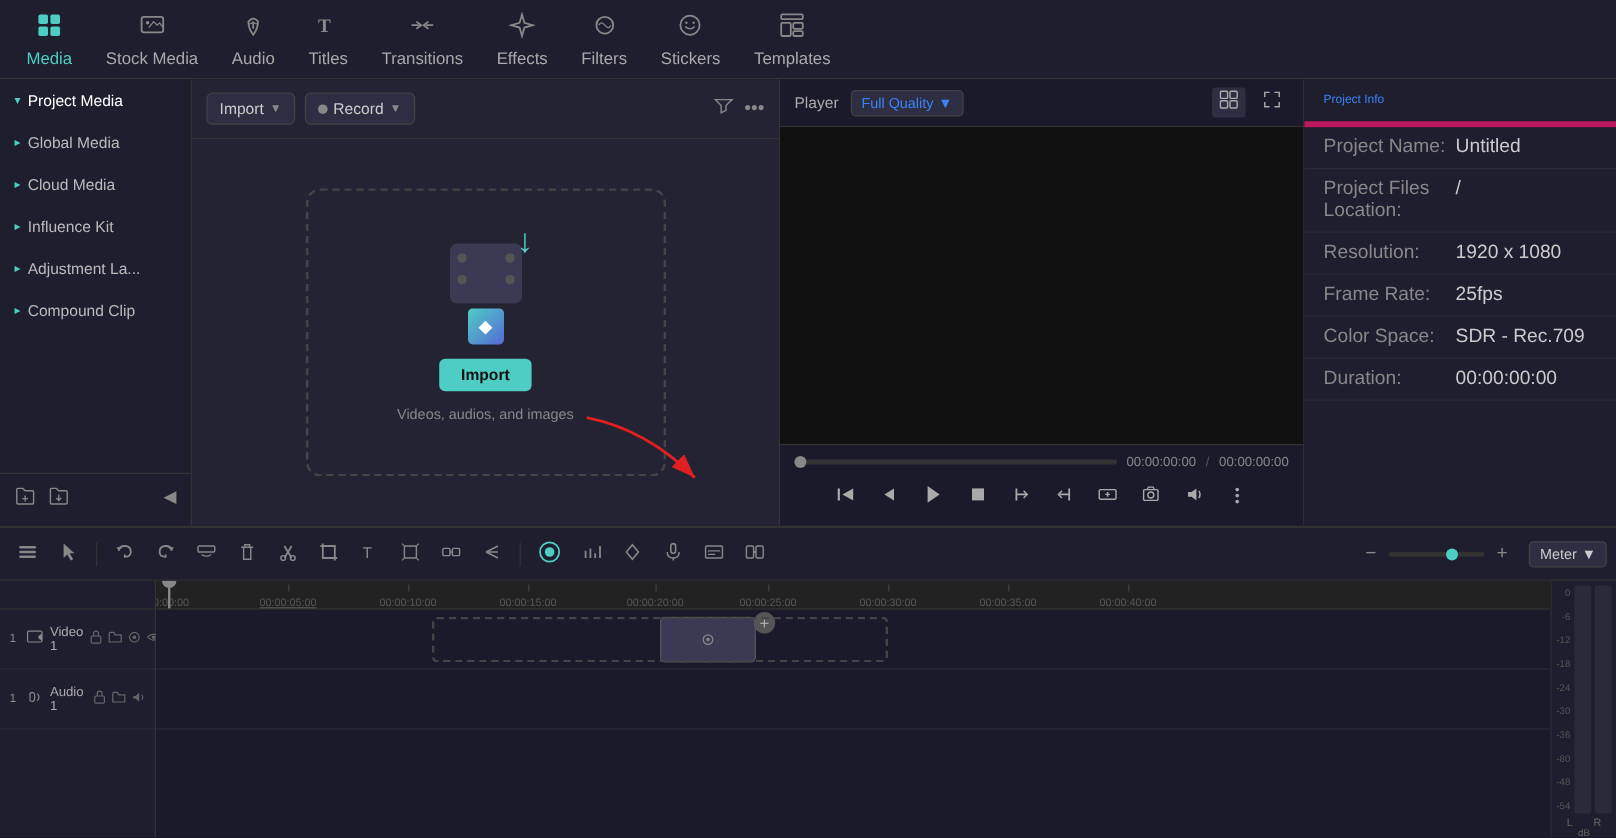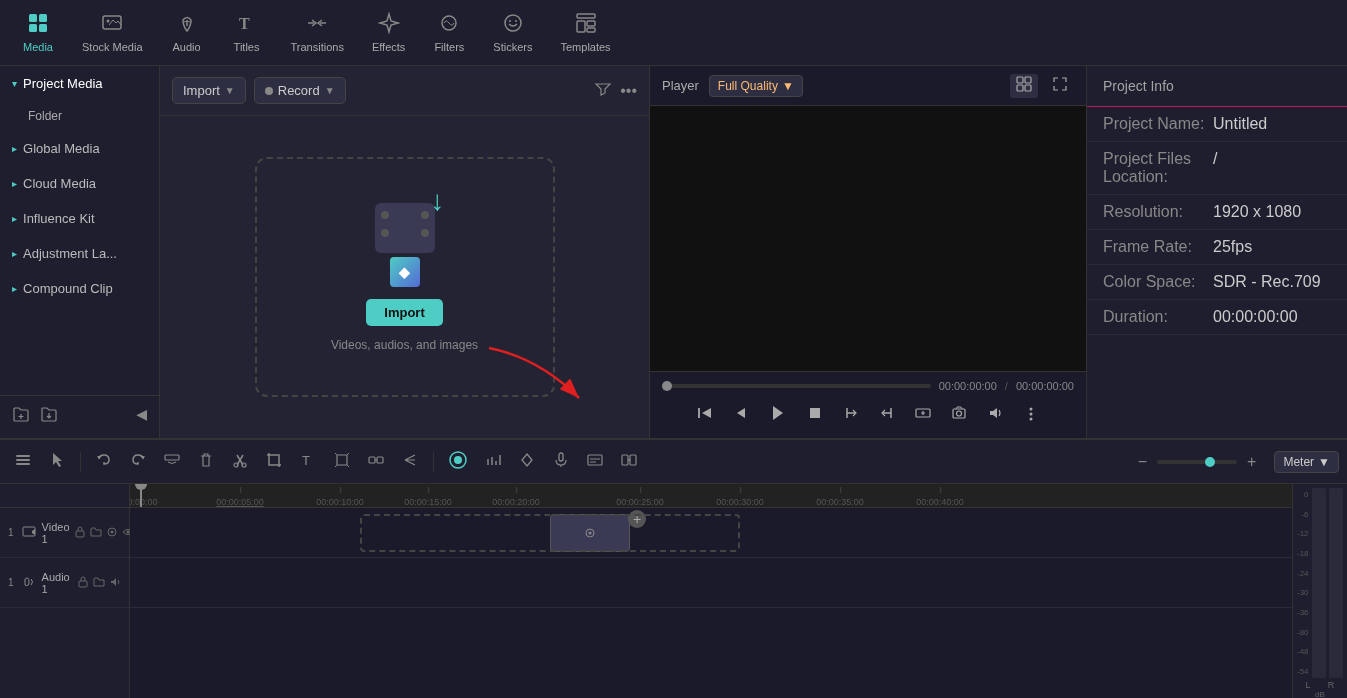--- a/index.html
+++ b/index.html
@@ -35,21 +35,21 @@
       min-width: 60px;
       color: #aaa;
       font-size: 12px;
       gap: 4px;
     }
     .toolbar-item.active { color: #4ecdc4; }
     .toolbar-icon {
       font-size: 20px;
       line-height: 1;
     }
-    .toolbar-label { font-size: 11px; }
+    .toolbar-label { font-size: 14px; }
 
     
     .main-area {
       display: flex;
       flex: 1;
       overflow: hidden;
     }
 
     
     .left-sidebar {
@@ -254,21 +254,21 @@
     }
     .player-label {
       font-size: 13px;
       color: #aaa;
     }
     .quality-select {
       background: #2e2e42;
       border: 1px solid #444;
       border-radius: 4px;
       padding: 3px 8px;
-      color: #fdba74;
+      color: #3b82f6;
       font-size: 12px;
       display: flex;
       align-items: center;
       gap: 4px;
       cursor: pointer;
     }
     .player-header-right {
       margin-left: auto;
       display: flex;
       gap: 8px;
@@ -339,23 +339,23 @@
     
     .right-panel {
       width: 260px;
       background: #1e1e2e;
       display: flex;
       flex-direction: column;
       flex-shrink: 0;
     }
     .right-panel-header {
       padding: 12px 16px;
-      font-size: 14px;
-      color: #a3a3a3;
-      border-bottom: 1px solid #be185d;
+      font-size: 10px;
+      color: #3b82f6;
+      border-bottom: 5px solid #be185d;
       font-weight: 500;
     }
     .info-row {
       display: flex;
       padding: 8px 16px;
       font-size: 16px;
       border-bottom: 1px solid #2a2a3a;
     }
     .info-label {
       color: #888;
@@ -692,23 +692,20 @@
   </div>
 </div>
 
 <div class="main-area">
 
   <div class="left-sidebar">
 
     <div class="sidebar-section active">
       <span class="arrow">▾</span>
       <span>Project Media</span>
-    </div>
-    <div class="sidebar-folder">
-      <span>Folder</span>
     </div>
     <div class="sidebar-section">
       <span class="arrow">▸</span>
       <span>Global Media</span>
     </div>
     <div class="sidebar-section">
       <span class="arrow">▸</span>
       <span>Cloud Media</span>
     </div>
     <div class="sidebar-section">
@@ -1120,22 +1117,22 @@
         </div>
       </div>
     </div>
 
     <div class="timeline-tracks">
 
       <div class="timeline-ruler" style="position:relative;min-width:900px;">
         <div class="ruler-tick" style="left:10px;">00:00:00</div>
         <div class="ruler-tick" style="left:110px;text-decoration:underline;">00:00:05:00</div>
         <div class="ruler-tick" style="left:210px;">00:00:10:00</div>
-        <div class="ruler-tick" style="left:298px;">00:00:15:00</div>
-        <div class="ruler-tick" style="left:386px;">00:00:20:00</div>
+        <div class="ruler-tick" style="left:310px;">00:00:15:00</div>
+        <div class="ruler-tick" style="left:416px;">00:00:20:00</div>
         <div class="ruler-tick" style="left:510px;">00:00:25:00</div>
         <div class="ruler-tick" style="left:610px;">00:00:30:00</div>
         <div class="ruler-tick" style="left:710px;">00:00:35:00</div>
         <div class="ruler-tick" style="left:810px;">00:00:40:00</div>
 
         <div class="playhead"></div>
       </div>
 
       <div class="track-area" style="min-width:900px;position:relative;">
 

